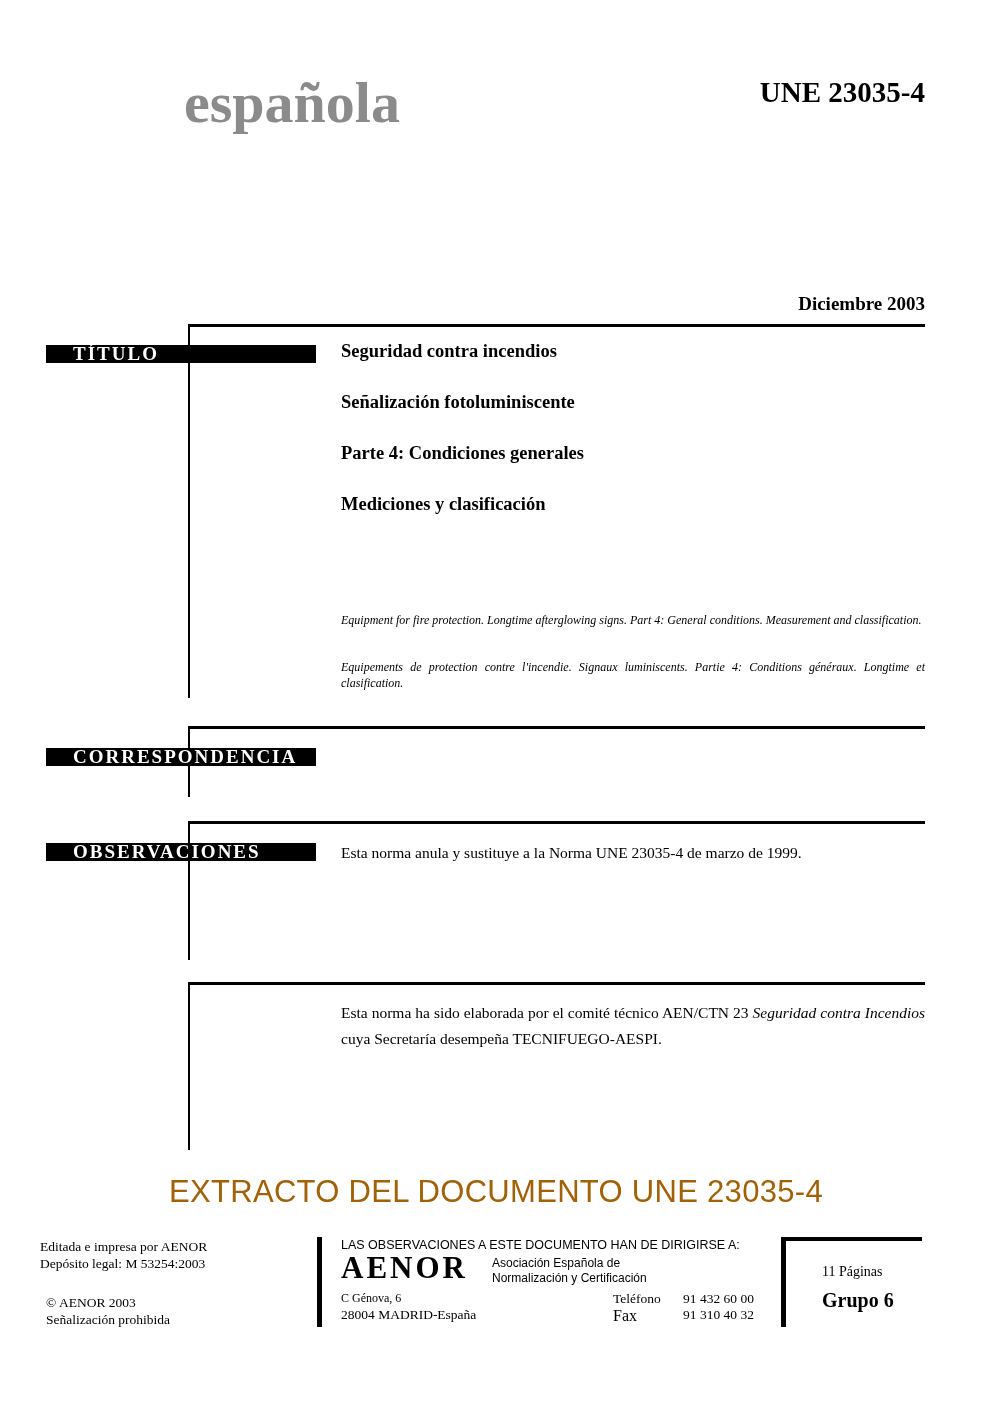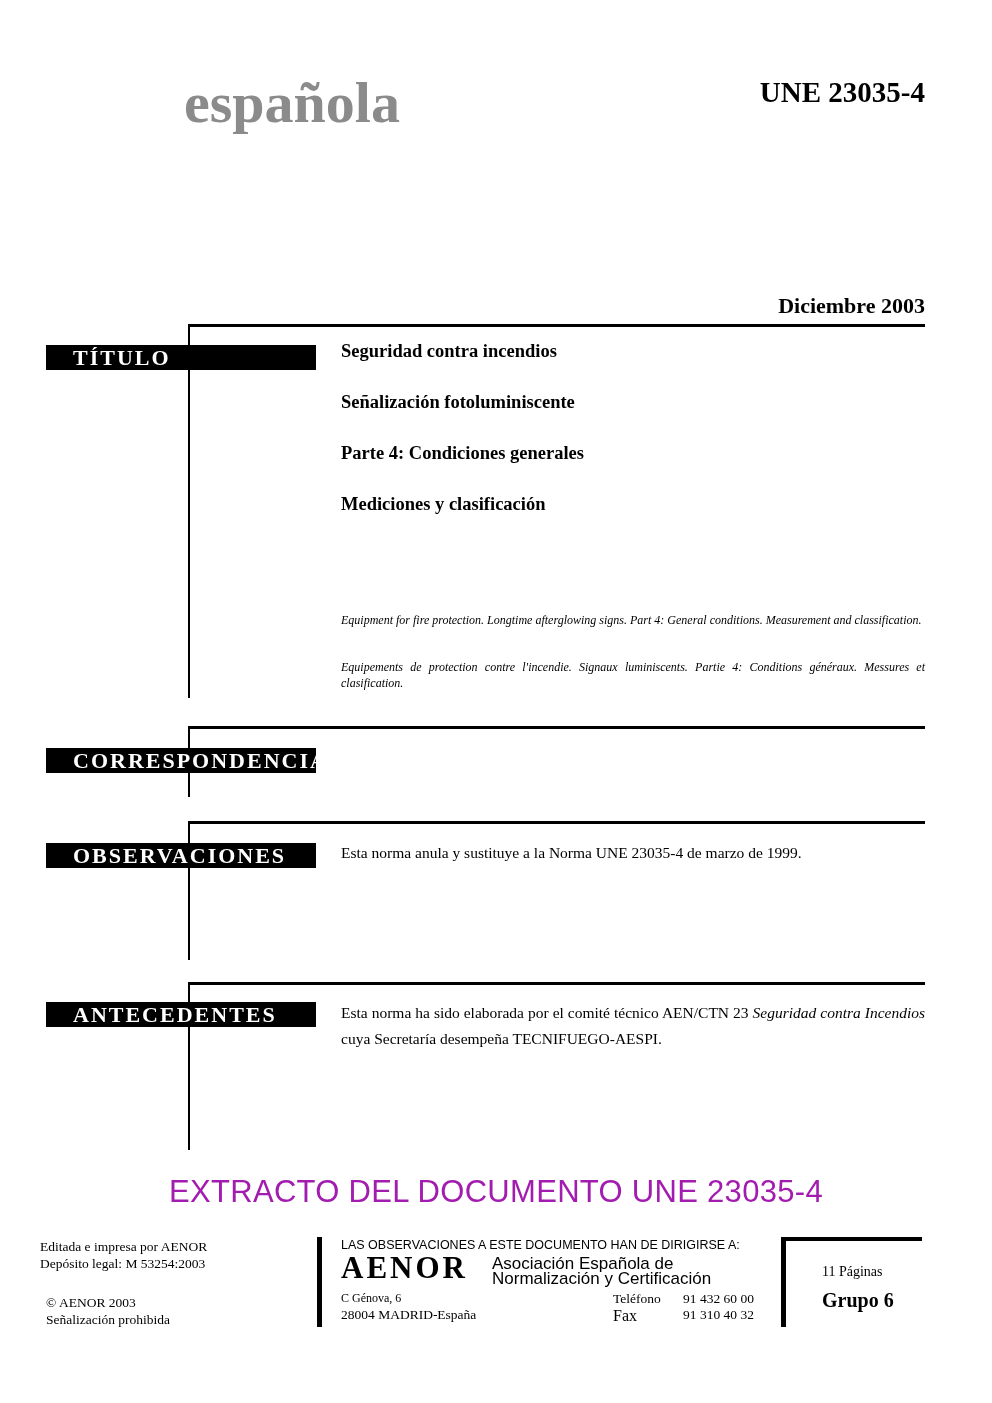--- a/index.html
+++ b/index.html
@@ -12,55 +12,55 @@
     overflow:hidden;
   }
   .abs{position:absolute;}
   
   #logo{
     left:184px;top:70px;
     font-size:58px;line-height:65px;font-weight:700;
     color:#8b8b8b;letter-spacing:0px;
   }
   #doc-code{top:76px;right:67px;font-size:29px;font-weight:700;}
-  #date{top:293px;right:67px;font-size:22px;font-weight:700;}
+  #date{top:293px;right:67px;font-size:19px;font-weight:700;}
   
   .hrule{left:189px;width:736px;height:3px;background:#000;}
   .vrule{left:188px;width:2px;background:#000;}
   
   .label-bar{
-    left:46px;width:270px;height:25px;background:#000;color:#fff;
-    font-weight:700;font-size:22px;letter-spacing:2px;
+    left:46px;width:270px;height:18px;background:#000;color:#fff;
+    font-weight:700;font-size:19px;letter-spacing:2px;
     display:flex;align-items:center;padding-left:27px;box-sizing:border-box;
   }
   
   .title-line{left:341px;font-size:18.5px;font-weight:700;white-space:nowrap;}
   .it-par{
     left:341px;width:584px;
     font-size:12px;font-style:italic;line-height:15.5px;
     text-align:justify;
   }
   .body-text{left:341px;font-size:15.5px;white-space:nowrap;}
   #antecedentes-text{
     left:341px;top:1000px;width:584px;
     font-size:15.5px;line-height:26px;text-align:justify;white-space:normal;
   }
   
   #extracto{
     left:0;top:1174px;width:992px;text-align:center;
     font-family:"Liberation Sans", sans-serif;
     font-size:31px;letter-spacing:0.3px;
-    color:#a21caf;white-space:nowrap;
+    color:#a16207;white-space:nowrap;
   }
   
   .foot-small{font-size:13.5px;line-height:17px;}
   #footer-divider{left:317px;top:1237px;width:5px;height:90px;background:#000;}
   #footer-notice{left:341px;top:1238px;font-family:"Liberation Sans", sans-serif;font-size:12.5px;white-space:nowrap;}
   #aenor-logo{left:341px;top:1250px;font-size:31px;font-weight:700;letter-spacing:3px;}
-  #org-name{left:492px;top:1256px;font-family:"Liberation Sans", sans-serif;font-size:17px;line-height:15px;}
+  #org-name{left:492px;top:1256px;font-family:"Liberation Sans", sans-serif;font-size:12px;line-height:15px;}
   #address1{left:341px;top:1291px;font-size:12px;}
   #address2{left:341px;top:1307px;font-size:13.5px;}
   #phone-label{left:613px;top:1291px;font-size:13.5px;}
   #fax-label{left:613px;top:1307px;font-size:16px;}
   #phone-value{left:683px;top:1291px;font-size:13.5px;}
   #fax-value{left:683px;top:1307px;font-size:13.5px;}
   #pages-box-left{left:781px;top:1237px;width:5px;height:90px;background:#000;}
   #pages-box-top{left:781px;top:1237px;width:141px;height:4px;background:#000;}
   #pages-count{left:822px;top:1264px;font-size:14px;}
   #group-label{left:822px;top:1289px;font-size:20px;font-weight:700;}
@@ -79,40 +79,37 @@
   <div class="abs hrule" style="top:324px;"></div>
   <div class="abs vrule" style="top:324px;height:374px;"></div>
   <div class="abs label-bar" style="top:345px;">
     <span>TÍTULO</span>
   </div>
   <div class="abs title-line" style="top:341px;">Seguridad contra incendios</div>
   <div class="abs title-line" style="top:392px;">Señalización fotoluminiscente</div>
   <div class="abs title-line" style="top:443px;">Parte 4: Condiciones generales</div>
   <div class="abs title-line" style="top:494px;">Mediciones y clasificación</div>
   <div class="abs it-par" style="top:613px;">Equipment for fire protection. Longtime afterglowing signs. Part 4: General conditions. Measurement and classification.</div>
-  <div class="abs it-par" style="top:660px;">Equipements de protection contre l'incendie. Signaux luminiscents. Partie 4: Conditions généraux. Messures et clasification.</div>
+  <div class="abs it-par" style="top:660px;">Equipements de protection contre l'incendie. Signaux luminiscents. Partie 4: Conditions généraux. Longtime et clasification.</div>
 
   <div class="abs hrule" style="top:726px;"></div>
   <div class="abs vrule" style="top:726px;height:71px;"></div>
   <div class="abs label-bar" style="top:748px;">
     <span>CORRESPONDENCIA</span>
   </div>
 
   <div class="abs hrule" style="top:821px;"></div>
   <div class="abs vrule" style="top:821px;height:139px;"></div>
   <div class="abs label-bar" style="top:843px;">
     <span>OBSERVACIONES</span>
   </div>
   <div class="abs body-text" style="top:844px;">Esta norma anula y sustituye a la Norma UNE 23035-4 de marzo de 1999.</div>
 
   <div class="abs hrule" style="top:982px;"></div>
   <div class="abs vrule" style="top:982px;height:168px;"></div>
-  <div class="abs label-bar" style="top:1002px;">
-    <span>ANTECEDENTES</span>
-  </div>
   <div id="antecedentes-text" class="abs"><span>Esta norma ha sido elaborada por el comité técnico AEN/CTN 23 </span><i>Seguridad contra Incendios</i><span> cuya Secretaría desempeña TECNIFUEGO-AESPI.</span></div>
 
   <div id="extracto" class="abs">EXTRACTO DEL DOCUMENTO UNE 23035-4</div>
 
   <div class="abs foot-small" style="left:40px;top:1238px;">
     <div>Editada e impresa por AENOR</div>
     <div>Depósito legal: M 53254:2003</div>
   </div>
   <div class="abs foot-small" style="left:46px;top:1294px;">
     <div>© AENOR 2003</div>

